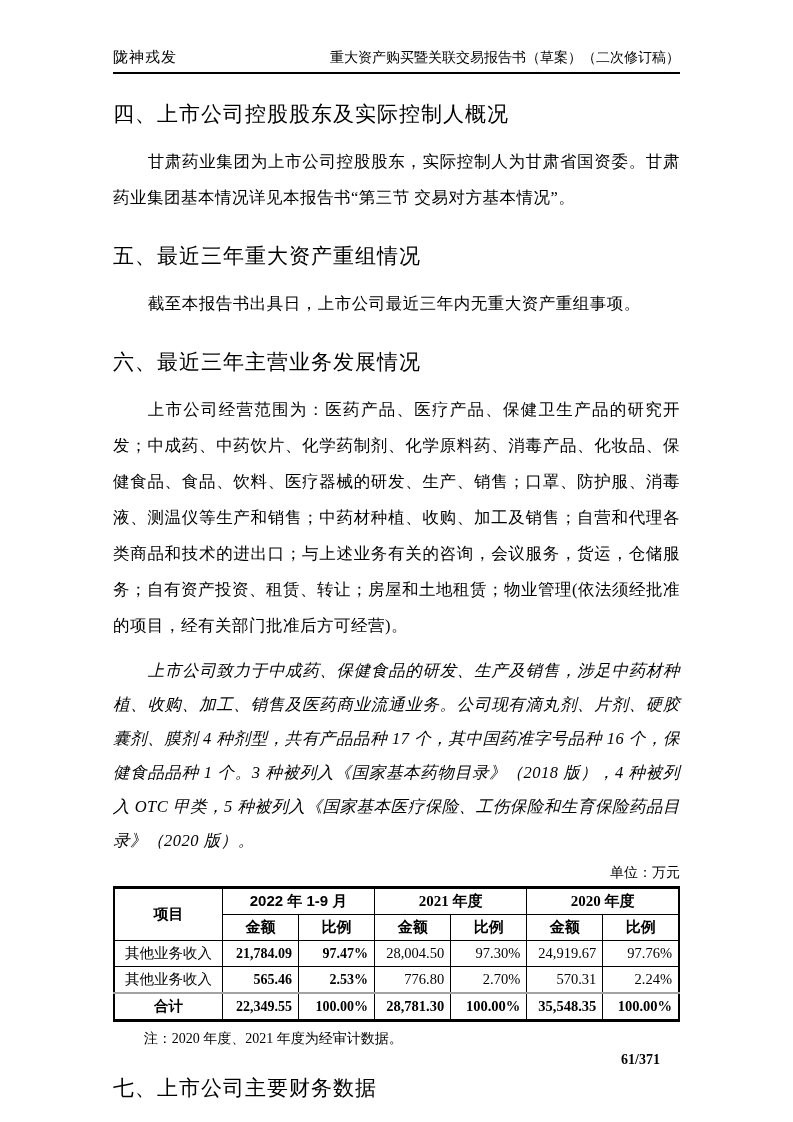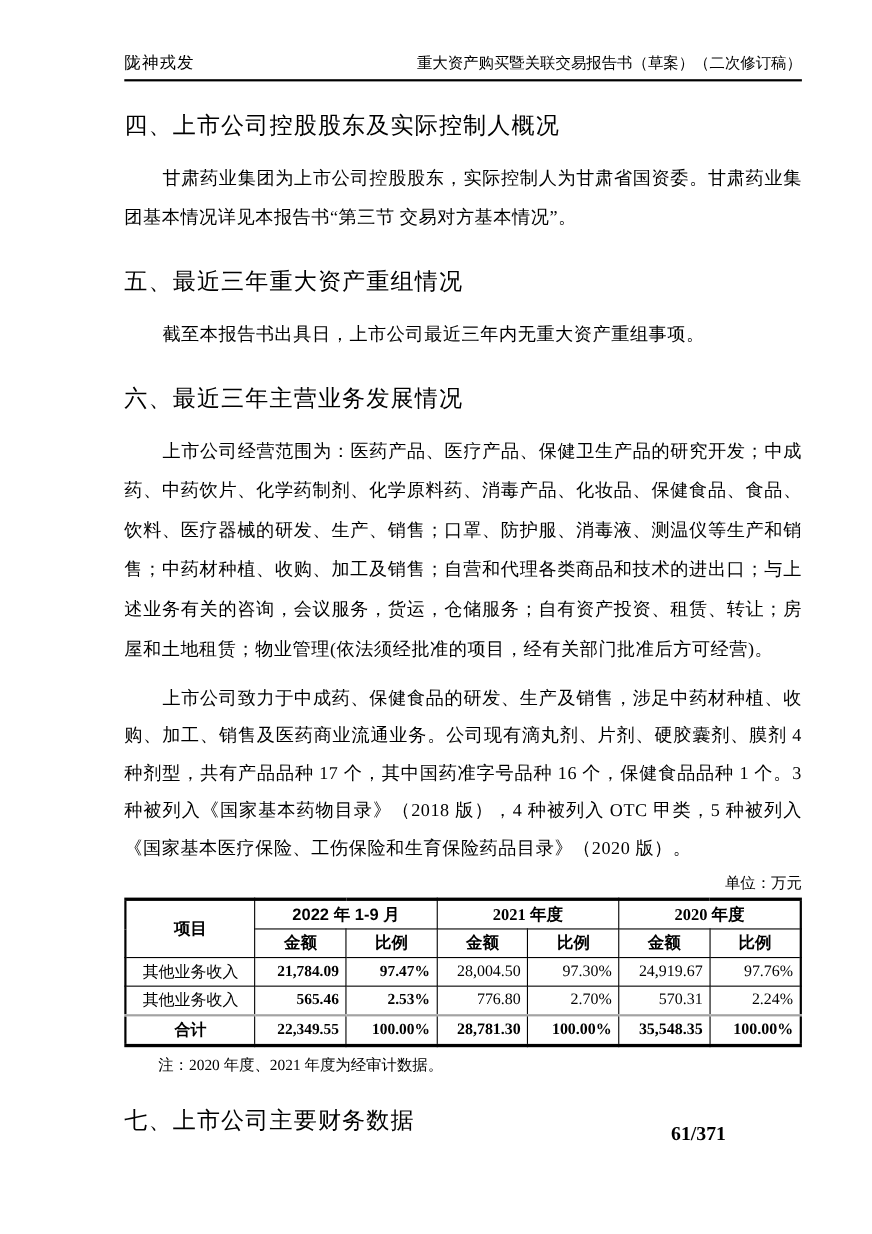--- a/index.html
+++ b/index.html
@@ -4,21 +4,21 @@
 <style>
   html, body { margin: 0; padding: 0; background: #ffffff; }
   .page {
     position: relative;
     width: 793px;
     height: 1122px;
     margin: 0 auto;
     background: #ffffff;
     color: #000000;
     box-sizing: border-box;
-    padding: 48px 64px 0 113px;
+    padding: 48px 113px 0 113px;
     font-family: "Liberation Serif", "DejaVu Serif", serif;
     overflow: hidden;
   }
   
   .doc-header {
     display: flex;
     justify-content: space-between;
     align-items: flex-end;
     border-bottom: 2px solid #000;
     padding-bottom: 5px;
@@ -37,21 +37,21 @@
   }
   
   p.body-par {
     font-size: 16.5px;
     line-height: 36px;
     text-align: justify;
     text-indent: 2.1em;
     letter-spacing: 0.5px;
     margin: 0 0 10px 0;
   }
-  p.body-par.tight { line-height: 34px; margin-bottom: 6px; }
+  p.body-par.tight { line-height: 34px; margin-bottom: 6px; font-style: italic; }
 
   .unit-line {
     text-align: right;
     font-size: 14px;
     margin: 2px 0 4px 0;
   }
 
   
   table.rev-table {
     width: 100%;
@@ -94,23 +94,23 @@
 
   .table-note {
     font-size: 14px;
     margin: 8px 0 0 0;
     text-indent: 2.2em;
   }
 
   .page-number {
     position: absolute;
     right: 133px;
-    top: 1020px;
+    top: 1052px;
     font-weight: bold;
-    font-size: 18px;
+    font-size: 14px;
   }
 </style>
 </head>
 <body>
 
 <div class="page">
 
   <div class="doc-header">
     <span class="left">陇神戎发</span>
     <span class="right">重大资产购买暨关联交易报告书（草案）（二次修订稿）</span>

